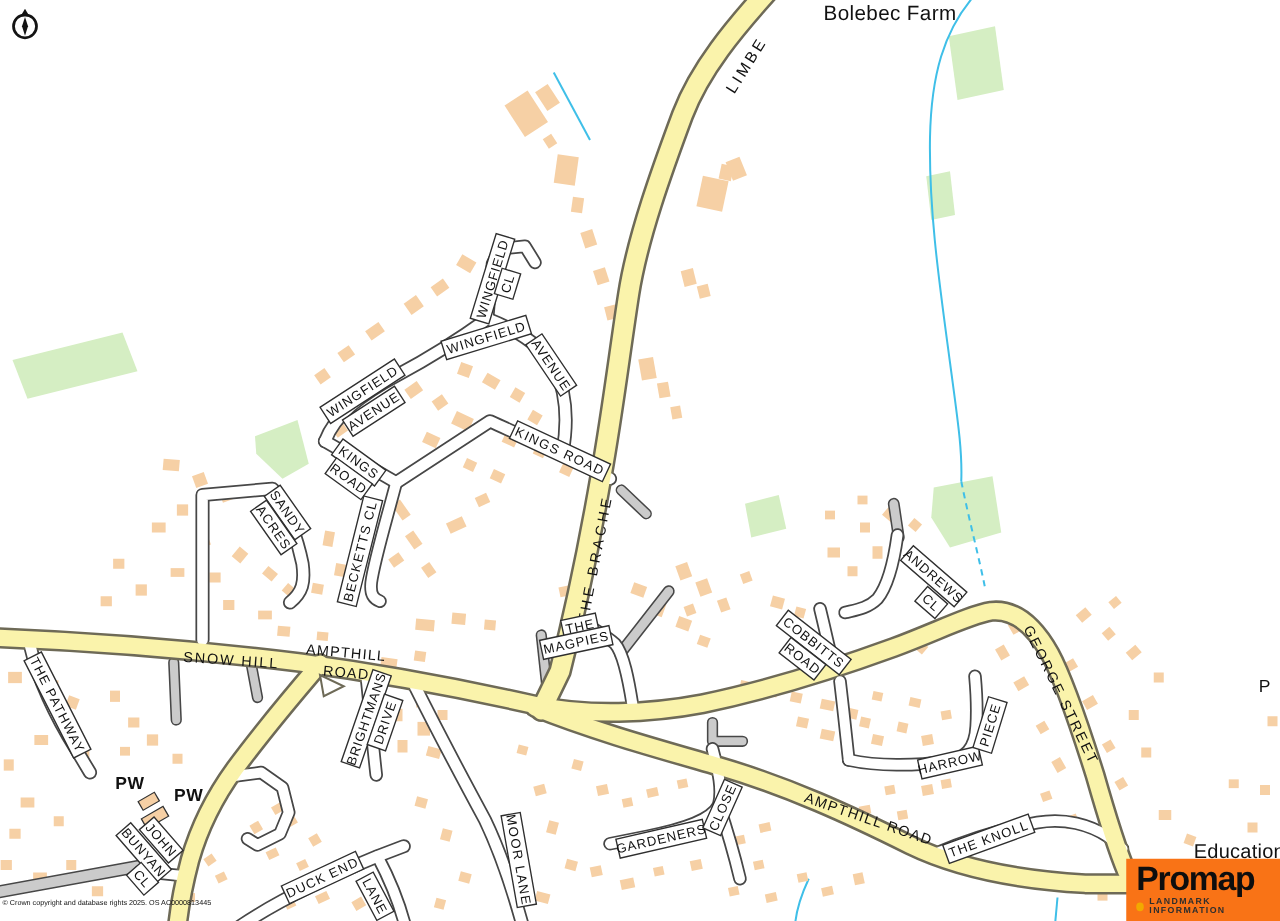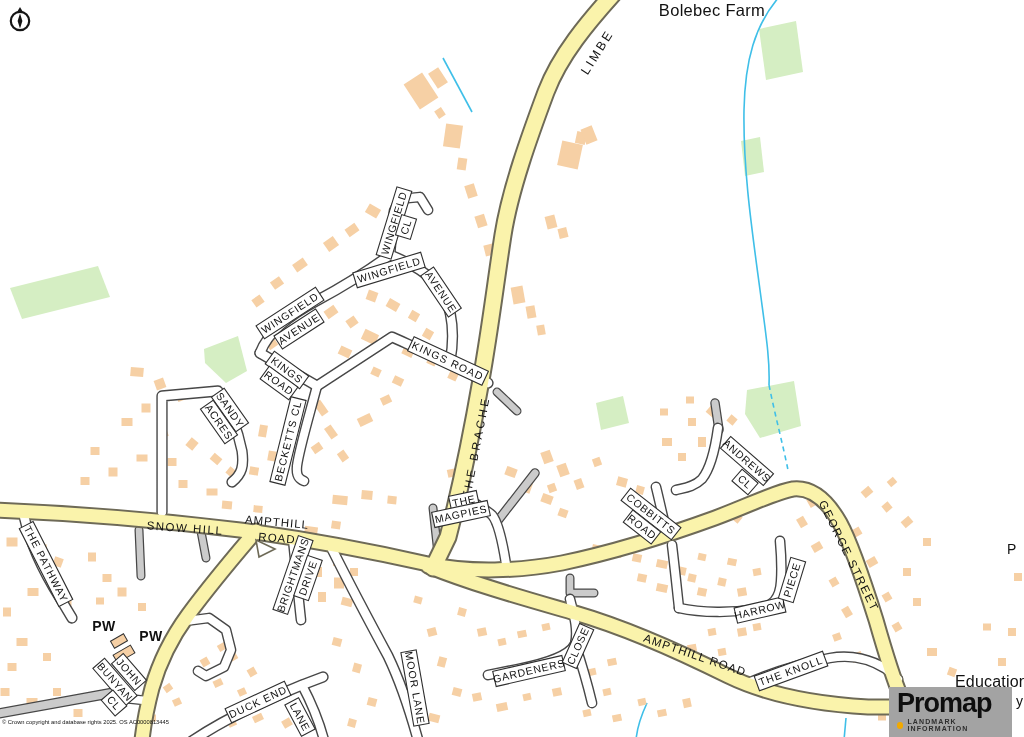--- a/index.html
+++ b/index.html
@@ -3,21 +3,21 @@
 <meta charset="utf-8">
 <style>
   html,body{margin:0;padding:0;background:#e8e8e8;}
   .stage{position:relative;width:1024px;height:737px;overflow:hidden;background:#ffffff;
          font-family:"Liberation Sans",sans-serif;}
   #map{position:absolute;left:0;top:0;width:1024px;height:737px;display:block;}
   #map text{font-family:"Liberation Sans",sans-serif;fill:#111;}
   .compass{position:absolute;left:6px;top:5px;width:28px;height:30px;}
   .attribution{position:absolute;left:2px;top:719px;font-size:8px;transform:scale(0.72);
                transform-origin:left top;color:#111;white-space:nowrap;}
-  .promap{position:absolute;right:12px;bottom:0;width:123px;height:50px;background:#a3a3a3;
+  .promap{position:absolute;right:0;bottom:0;width:123px;height:50px;background:#f97316;
           box-sizing:border-box;padding:2px 0 0 8px;}
   .promap-name{font-size:27px;font-weight:800;letter-spacing:-1px;color:#0e0e0e;line-height:28px;}
   .promap-sub{display:flex;align-items:center;gap:4px;margin-top:1px;}
   .promap-sub .dot{width:7px;height:7px;border-radius:50%;display:inline-block;}
   .promap-sub .tag{font-size:7px;font-weight:700;letter-spacing:1.1px;color:#2e2e2e;}
 </style>
 </head>
 <body>
 
 <div class="stage">

